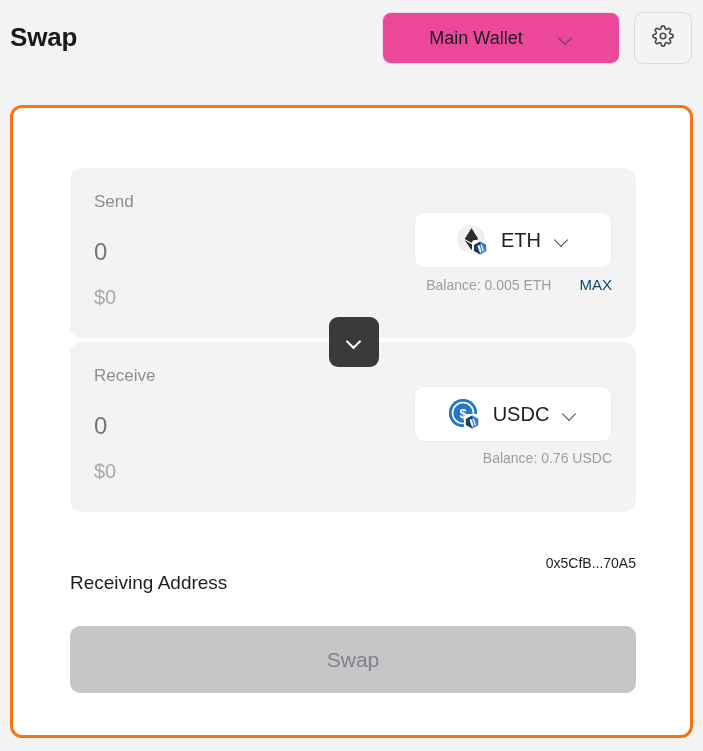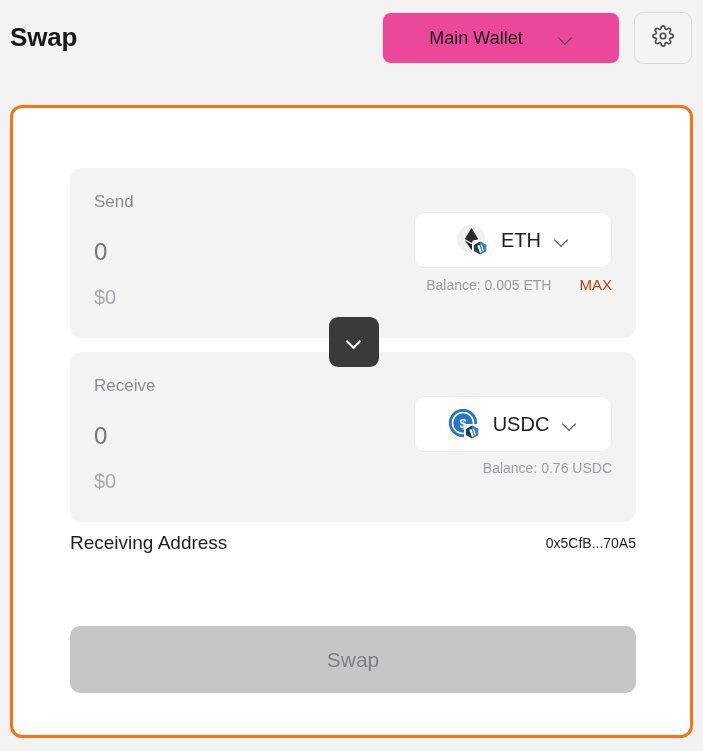--- a/index.html
+++ b/index.html
@@ -102,21 +102,21 @@
   
   .token-panel {
     position: absolute;
     left: 57px;
     width: 566px;
     background: #f3f3f4;
     border-radius: 12px;
     box-sizing: border-box;
   }
   .panel-send   { top: 60px;  height: 170px; }
-  .panel-receive{ top: 244px; height: 170px; }
+  .panel-receive{ top: 234px; height: 170px; }
 
   .panel-label {
     position: absolute;
     left: 24px;
     top: 24px;
     font-size: 17px;
     color: #8a8d93;
   }
   .amount-input {
     position: absolute;
@@ -163,21 +163,21 @@
     right: 24px;
     top: 108px;
     display: flex;
     align-items: flex-end;
     gap: 28px;
     font-size: 14px;
     color: #9a9da2;
   }
   .max-link {
     font-size: 15px;
-    color: #c2410c;
+    color: #0c4a6e;
     font-weight: 500;
   }
 
   
   .token-icon {
     position: relative;
     width: 30px;
     height: 30px;
     flex: 0 0 30px;
   }
@@ -247,20 +247,21 @@
     left: 57px;
     top: 424px;
     width: 566px;
     display: flex;
     align-items: center;
     justify-content: space-between;
   }
   .address-label {
     font-size: 19px;
     color: #1d1e20;
+    margin-top: 40px;
   }
   .address-value {
     font-size: 14px;
     color: #1d1e20;
   }
 
   
   .swap-cta {
     position: absolute;
     left: 57px;

